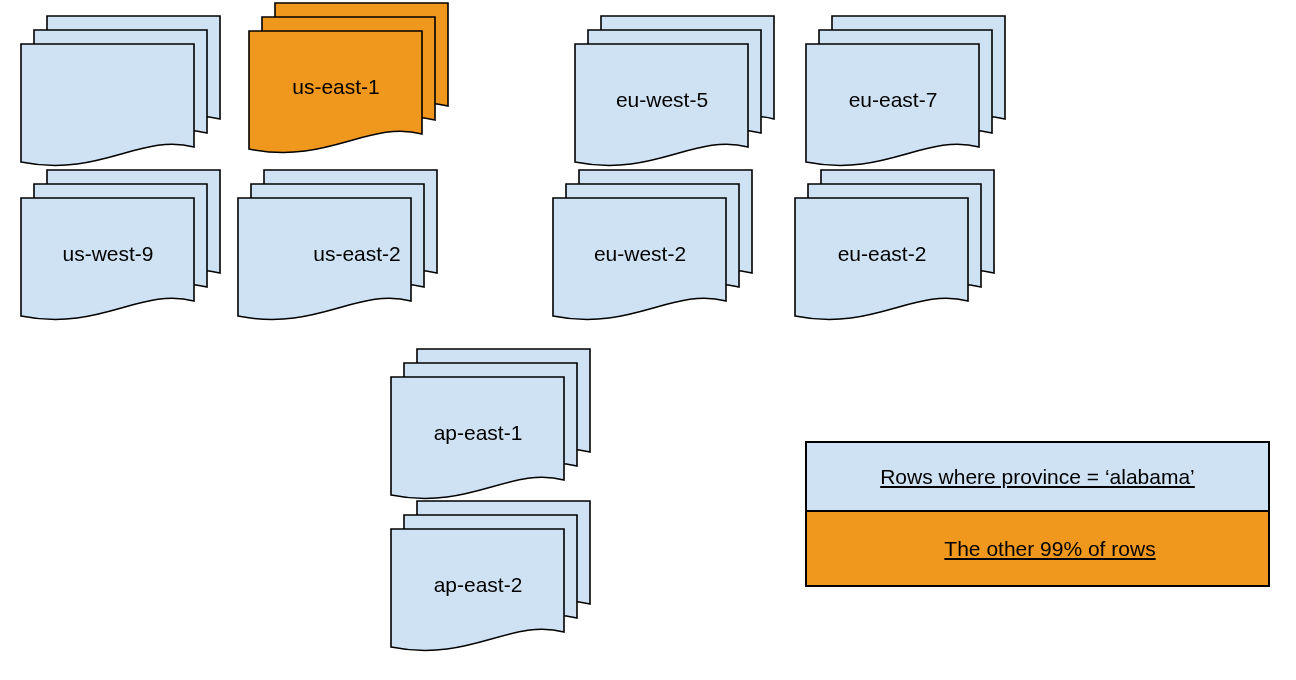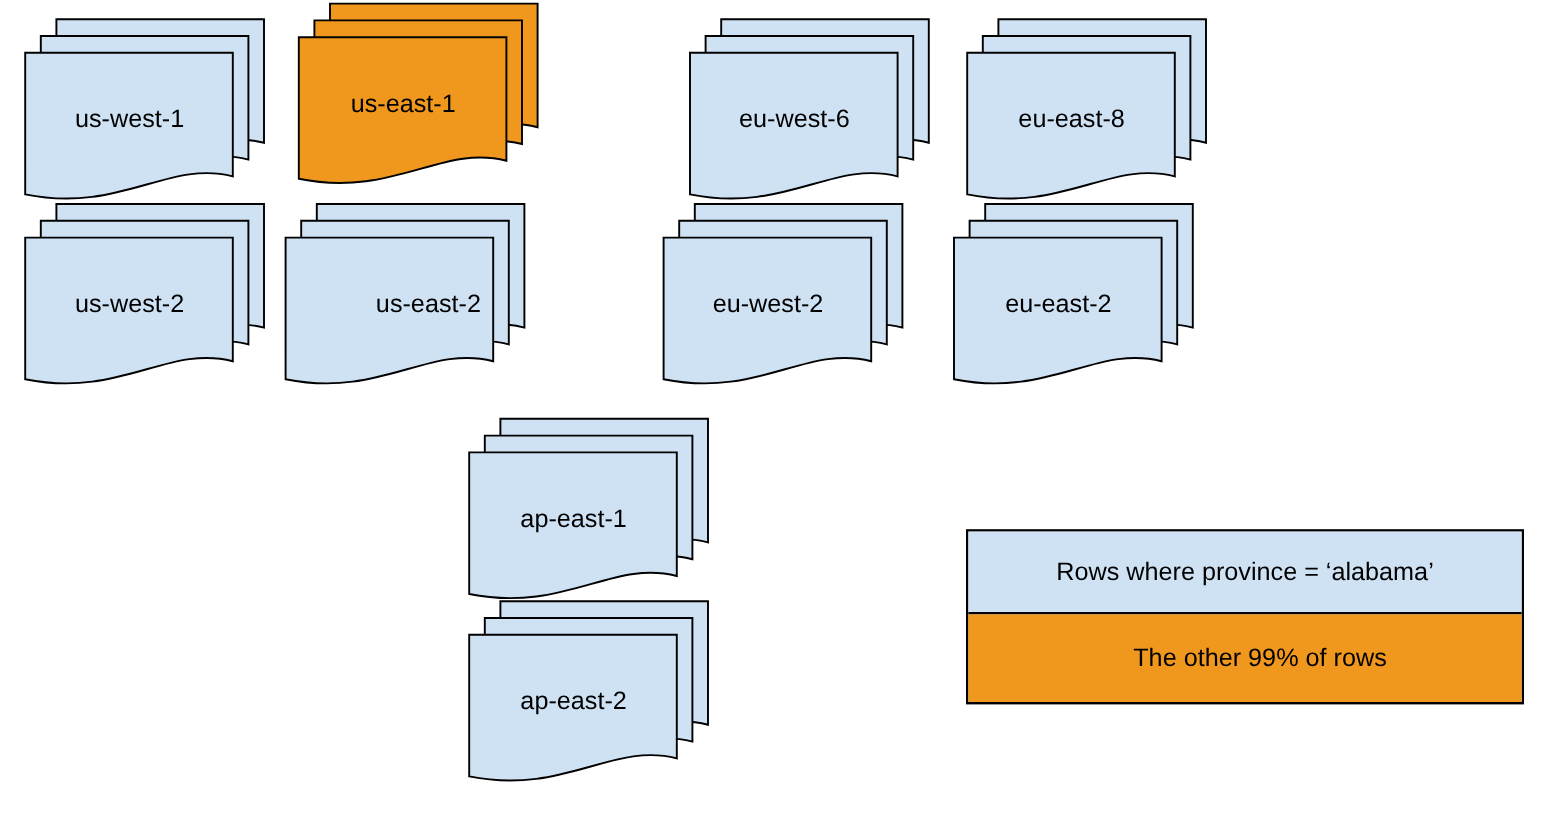--- a/index.html
+++ b/index.html
@@ -50,20 +50,21 @@
     background: #ffffff;
   }
   .legend-row {
     box-sizing: border-box;
     display: flex;
     align-items: center;
     justify-content: center;
     font-size: 21px;
     color: #000000;
     white-space: nowrap;
+    text-decoration: underline;
   }
   .legend-row.first {
     height: 69px;
     border-bottom: 2px solid #000000;
   }
   .legend-row.second {
     height: 73px;
     padding-left: 25px;
   }
 </style>
@@ -71,53 +72,52 @@
 <body>
 
 <div class="canvas">
   <div id="stacks">
       <div class="stack" style="left: 20px; top: 15px;">
         <svg width="204" height="160" viewBox="0 0 204 160">
           <path d="M1 1 L174 1 L174 104 C120 90 80 135 1 119 Z" transform="translate(26,0)" fill="#cfe2f3" stroke="#000000" stroke-width="1.6"></path>
           <path d="M1 1 L174 1 L174 104 C120 90 80 135 1 119 Z" transform="translate(13,14)" fill="#cfe2f3" stroke="#000000" stroke-width="1.6"></path>
           <path d="M1 1 L174 1 L174 104 C120 90 80 135 1 119 Z" transform="translate(0,28)" fill="#cfe2f3" stroke="#000000" stroke-width="1.6"></path>
         </svg>
-        <div class="stack-label" style="color: rgb(0, 0, 0);">us-west-1</div>
       </div>
       <div class="stack" style="left: 248px; top: 2px;">
         <svg width="204" height="160" viewBox="0 0 204 160">
           <path d="M1 1 L174 1 L174 104 C120 90 80 135 1 119 Z" transform="translate(26,0)" fill="#f0981e" stroke="#000000" stroke-width="1.6"></path>
           <path d="M1 1 L174 1 L174 104 C120 90 80 135 1 119 Z" transform="translate(13,14)" fill="#f0981e" stroke="#000000" stroke-width="1.6"></path>
           <path d="M1 1 L174 1 L174 104 C120 90 80 135 1 119 Z" transform="translate(0,28)" fill="#f0981e" stroke="#000000" stroke-width="1.6"></path>
         </svg>
         <div class="stack-label" style="color: rgb(0, 0, 0);">us-east-1</div>
       </div>
       <div class="stack" style="left: 574px; top: 15px;">
         <svg width="204" height="160" viewBox="0 0 204 160">
           <path d="M1 1 L174 1 L174 104 C120 90 80 135 1 119 Z" transform="translate(26,0)" fill="#cfe2f3" stroke="#000000" stroke-width="1.6"></path>
           <path d="M1 1 L174 1 L174 104 C120 90 80 135 1 119 Z" transform="translate(13,14)" fill="#cfe2f3" stroke="#000000" stroke-width="1.6"></path>
           <path d="M1 1 L174 1 L174 104 C120 90 80 135 1 119 Z" transform="translate(0,28)" fill="#cfe2f3" stroke="#000000" stroke-width="1.6"></path>
         </svg>
-        <div class="stack-label" style="color: rgb(0, 0, 0);">eu-west-6</div>
+        <div class="stack-label" style="color: rgb(0, 0, 0);">eu-west-5</div>
       </div>
       <div class="stack" style="left: 805px; top: 15px;">
         <svg width="204" height="160" viewBox="0 0 204 160">
           <path d="M1 1 L174 1 L174 104 C120 90 80 135 1 119 Z" transform="translate(26,0)" fill="#cfe2f3" stroke="#000000" stroke-width="1.6"></path>
           <path d="M1 1 L174 1 L174 104 C120 90 80 135 1 119 Z" transform="translate(13,14)" fill="#cfe2f3" stroke="#000000" stroke-width="1.6"></path>
           <path d="M1 1 L174 1 L174 104 C120 90 80 135 1 119 Z" transform="translate(0,28)" fill="#cfe2f3" stroke="#000000" stroke-width="1.6"></path>
         </svg>
-        <div class="stack-label" style="color: rgb(0, 0, 0);">eu-east-8</div>
+        <div class="stack-label" style="color: rgb(0, 0, 0);">eu-east-7</div>
       </div>
       <div class="stack" style="left: 20px; top: 169px;">
         <svg width="204" height="160" viewBox="0 0 204 160">
           <path d="M1 1 L174 1 L174 104 C120 90 80 135 1 119 Z" transform="translate(26,0)" fill="#cfe2f3" stroke="#000000" stroke-width="1.6"></path>
           <path d="M1 1 L174 1 L174 104 C120 90 80 135 1 119 Z" transform="translate(13,14)" fill="#cfe2f3" stroke="#000000" stroke-width="1.6"></path>
           <path d="M1 1 L174 1 L174 104 C120 90 80 135 1 119 Z" transform="translate(0,28)" fill="#cfe2f3" stroke="#000000" stroke-width="1.6"></path>
         </svg>
-        <div class="stack-label" style="color: rgb(0, 0, 0);">us-west-2</div>
+        <div class="stack-label" style="color: rgb(0, 0, 0);">us-west-9</div>
       </div>
       <div class="stack" style="left: 237px; top: 169px;">
         <svg width="204" height="160" viewBox="0 0 204 160">
           <path d="M1 1 L174 1 L174 104 C120 90 80 135 1 119 Z" transform="translate(26,0)" fill="#cfe2f3" stroke="#000000" stroke-width="1.6"></path>
           <path d="M1 1 L174 1 L174 104 C120 90 80 135 1 119 Z" transform="translate(13,14)" fill="#cfe2f3" stroke="#000000" stroke-width="1.6"></path>
           <path d="M1 1 L174 1 L174 104 C120 90 80 135 1 119 Z" transform="translate(0,28)" fill="#cfe2f3" stroke="#000000" stroke-width="1.6"></path>
         </svg>
         <div class="stack-label" style="color: rgb(0, 0, 0); padding-left: 32px;">us-east-2</div>
       </div>
       <div class="stack" style="left: 552px; top: 169px;">

